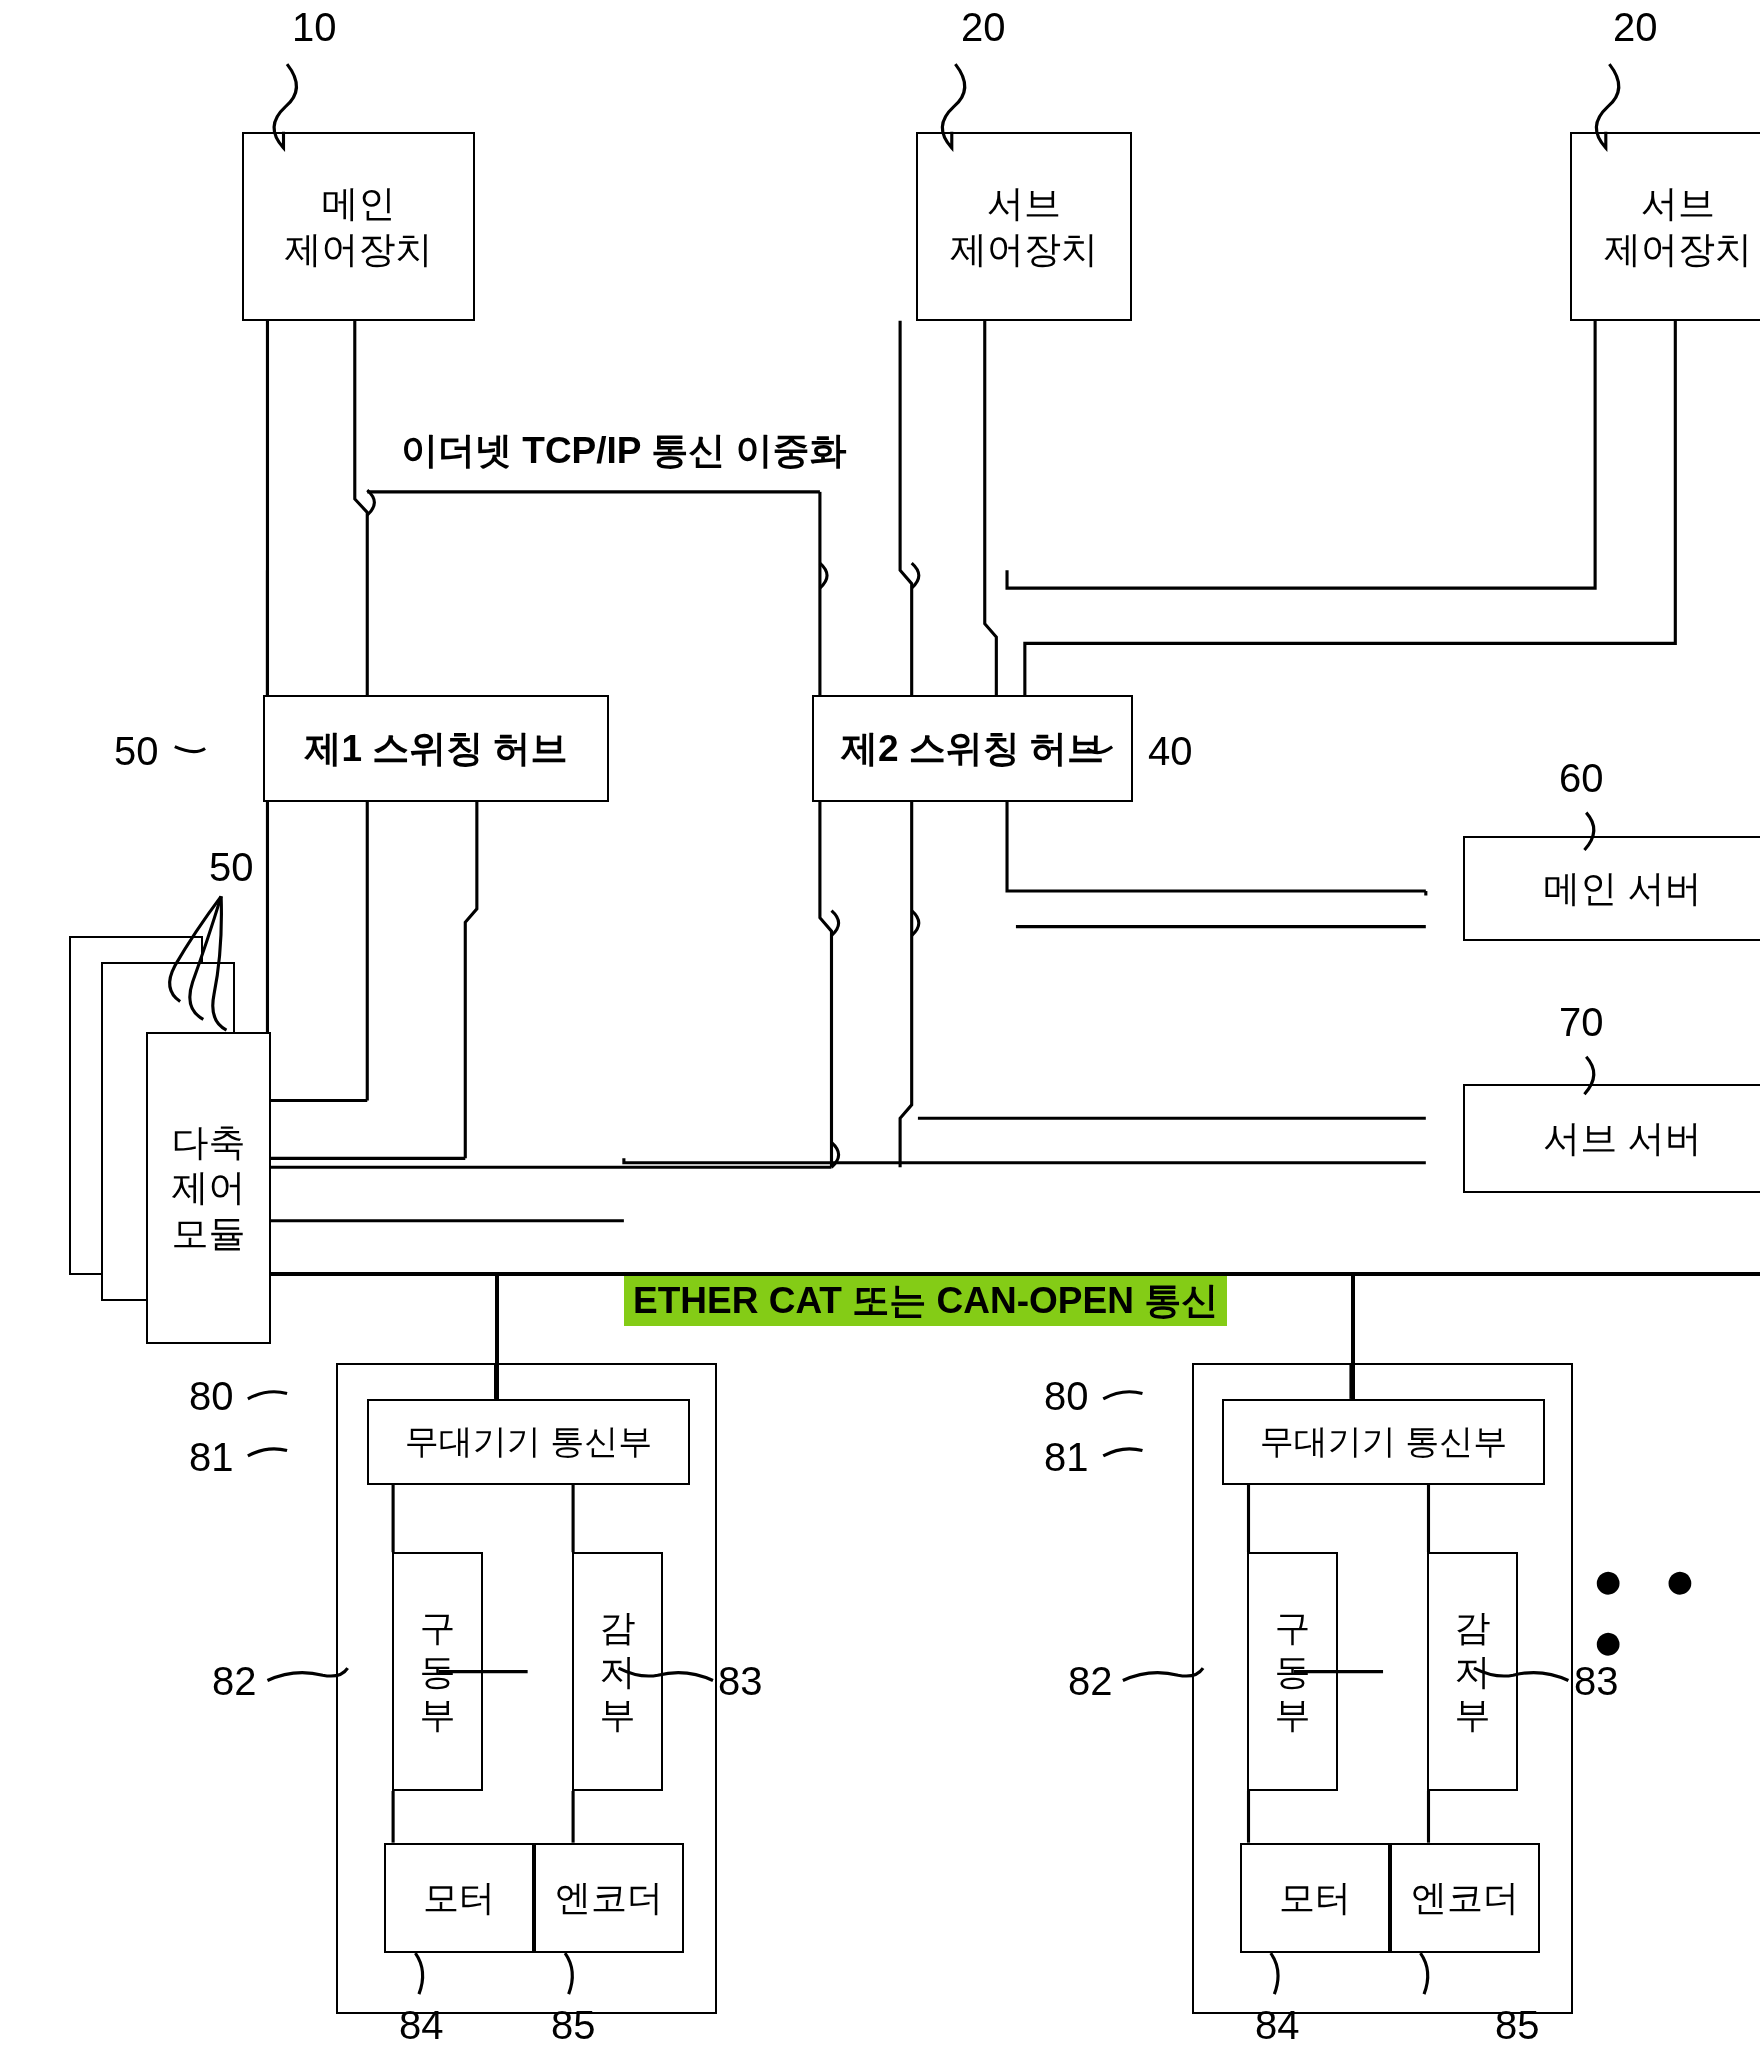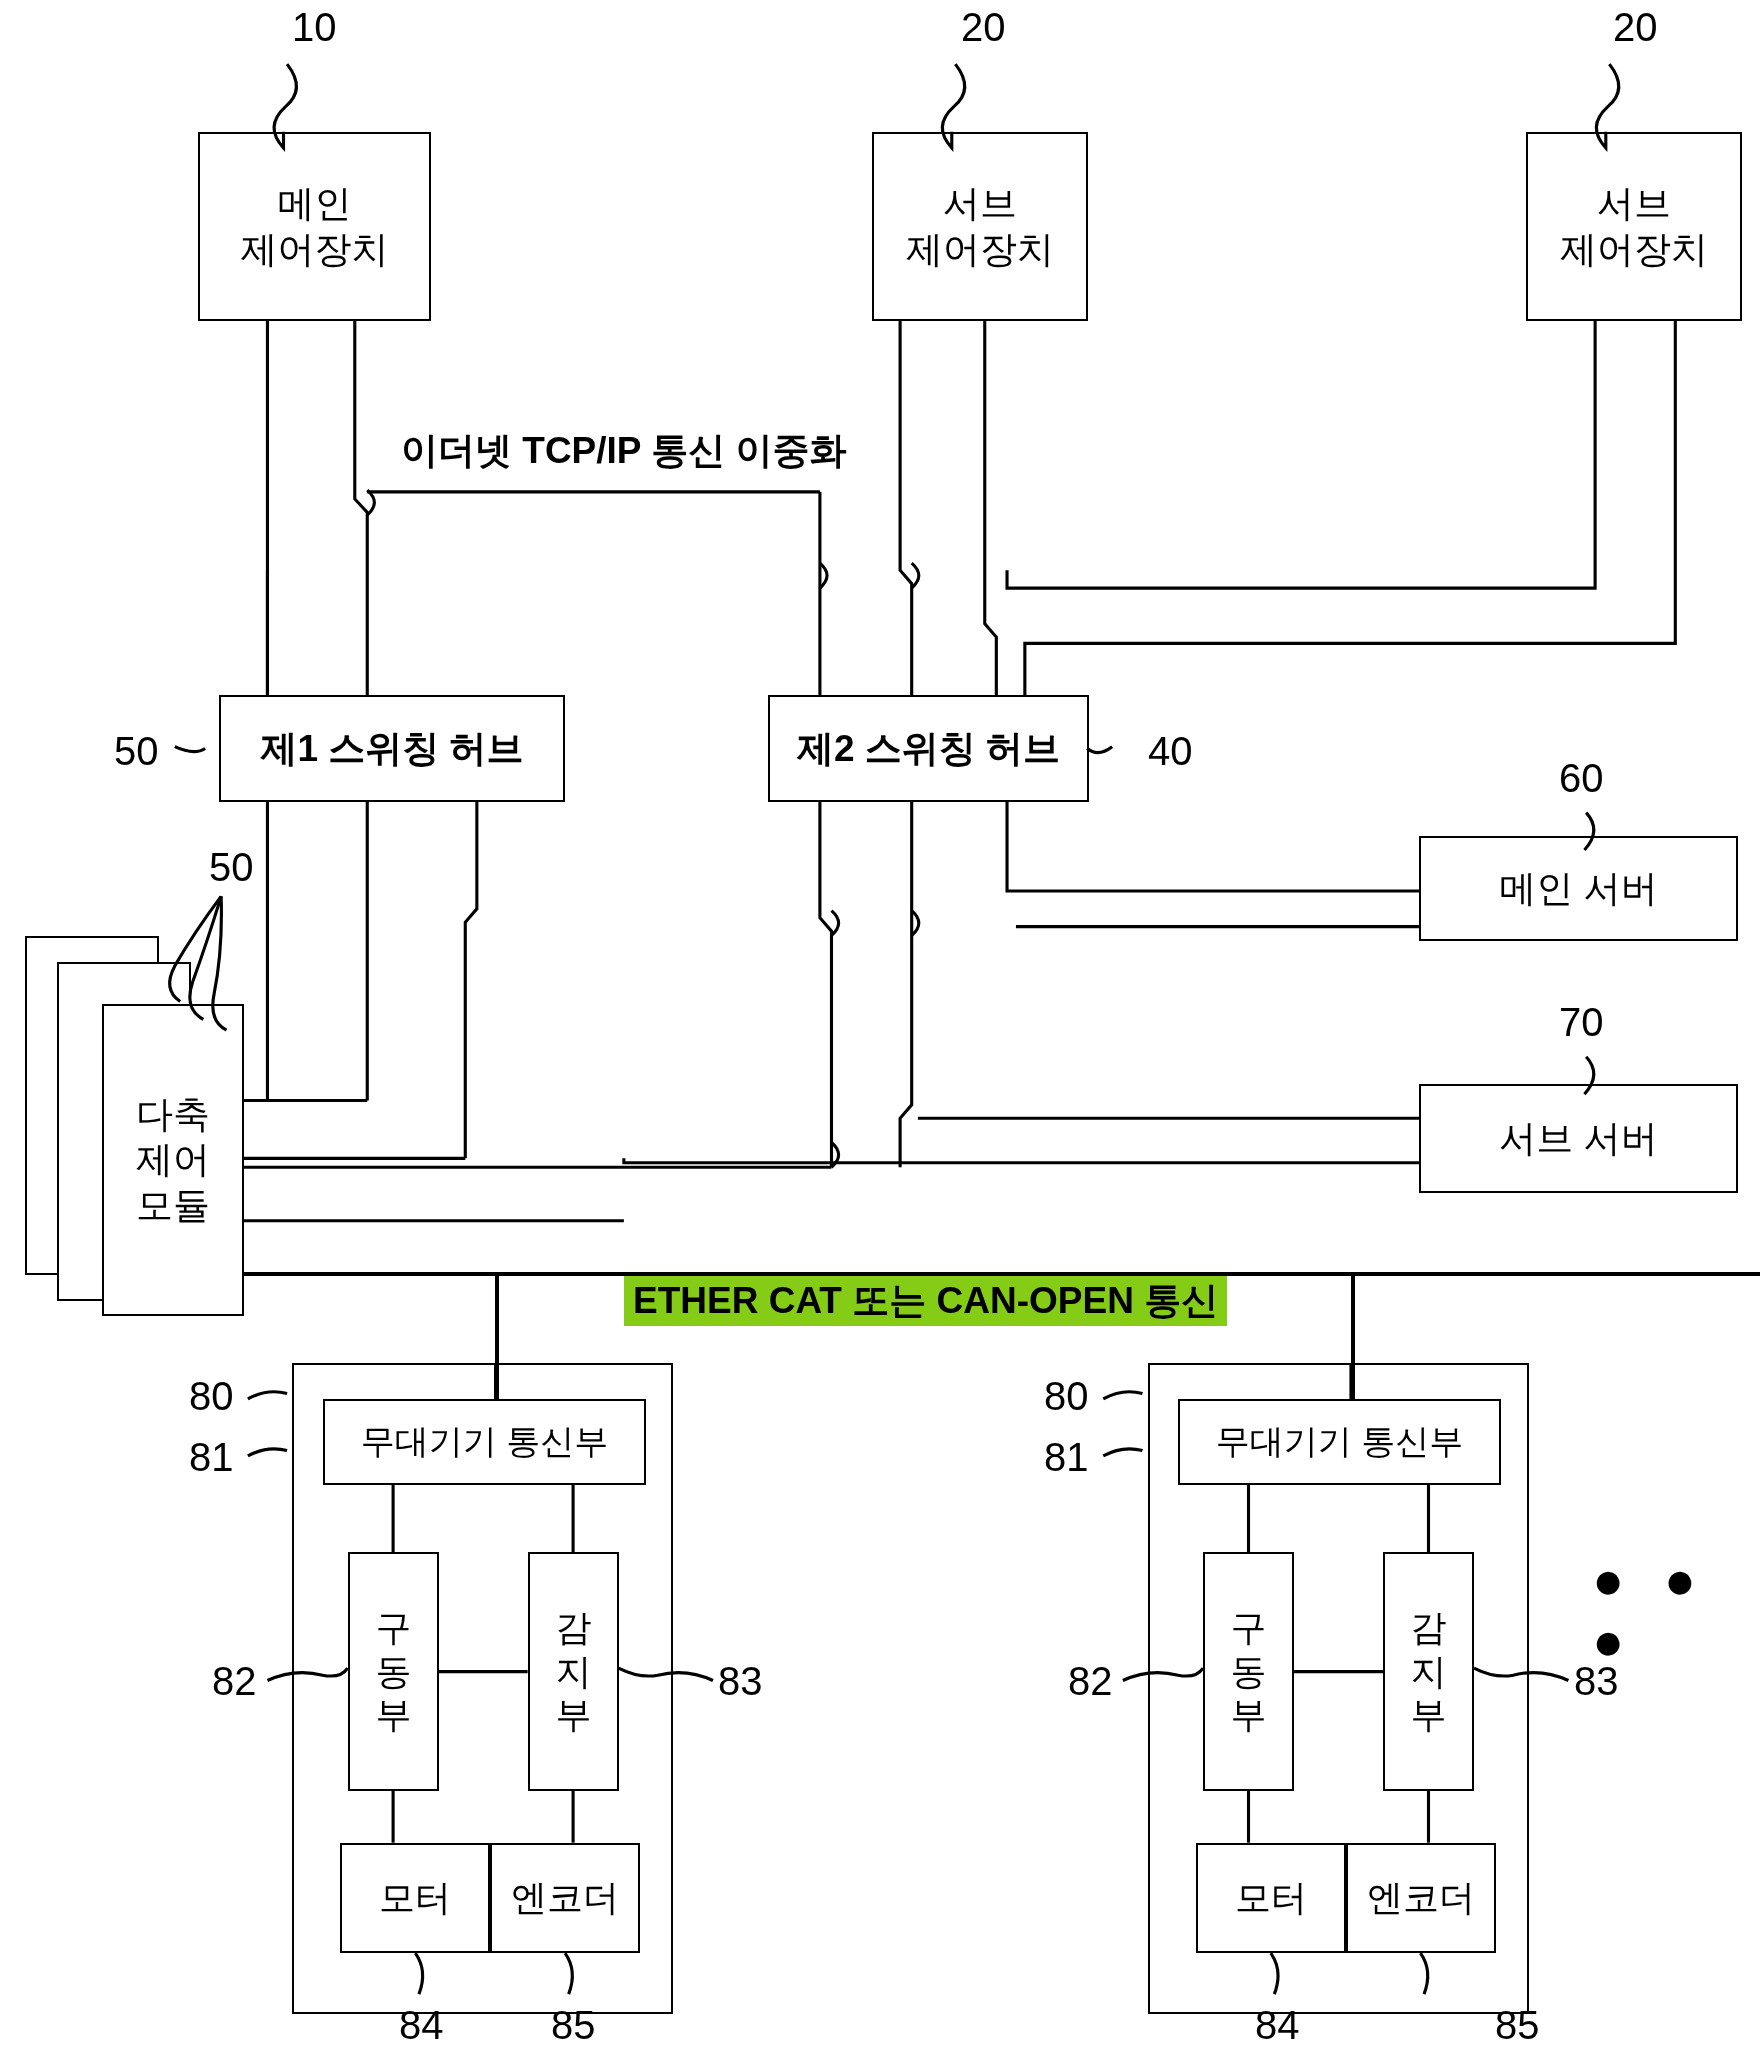--- a/index.html
+++ b/index.html
@@ -22,20 +22,21 @@
     position: absolute;
     box-sizing: border-box;
     border: 2.7px solid #000000;
     background: #ffffff;
     display: flex;
     align-items: center;
     justify-content: center;
     text-align: center;
     line-height: 1.22;
     z-index: 5;
+    margin-left: 44px;
   }
   .label {
     position: absolute;
     white-space: pre;
     z-index: 6;
     background: transparent;
   }
   .ref {
     position: absolute;
     font-size: 40px;
@@ -154,21 +155,21 @@
   </div>
   <div class="ref" style="left:1559px; top:756px;">60</div>
 
   <div class="box" style="left:1419px; top:1084px; width:319px; height:109px; font-size:37px;">
     <span>서브 서버</span>
   </div>
   <div class="ref" style="left:1559px; top:1000px;">70</div>
 
   <div class="box" style="left:25px; top:936px; width:134px; height:339px; z-index:3;"></div>
   <div class="box" style="left:57px; top:962px; width:134px; height:339px; z-index:4;"></div>
-  <div class="box" style="left:102px; top:1004px; width:142px; height:312px; font-size:37px; white-space:pre; z-index:5;">
+  <div class="box" style="left:102px; top:1032px; width:125px; height:312px; font-size:37px; white-space:pre; z-index:5;">
     <span>다축
 제어
 모듈</span>
   </div>
   <div class="ref" style="left:209px; top:845px;">50</div>
 
   <div class="label" style="left:624px; top:1276px; font-size:37px; font-weight:700; background:#84cc16; padding:0 9px;">ETHER CAT 또는 CAN-OPEN 통신</div>
 
   <div class="box" style="left:292px; top:1363px; width:381px; height:651px; background:transparent;"></div>
   <div class="ref" style="left:189px; top:1374px;">80</div>

